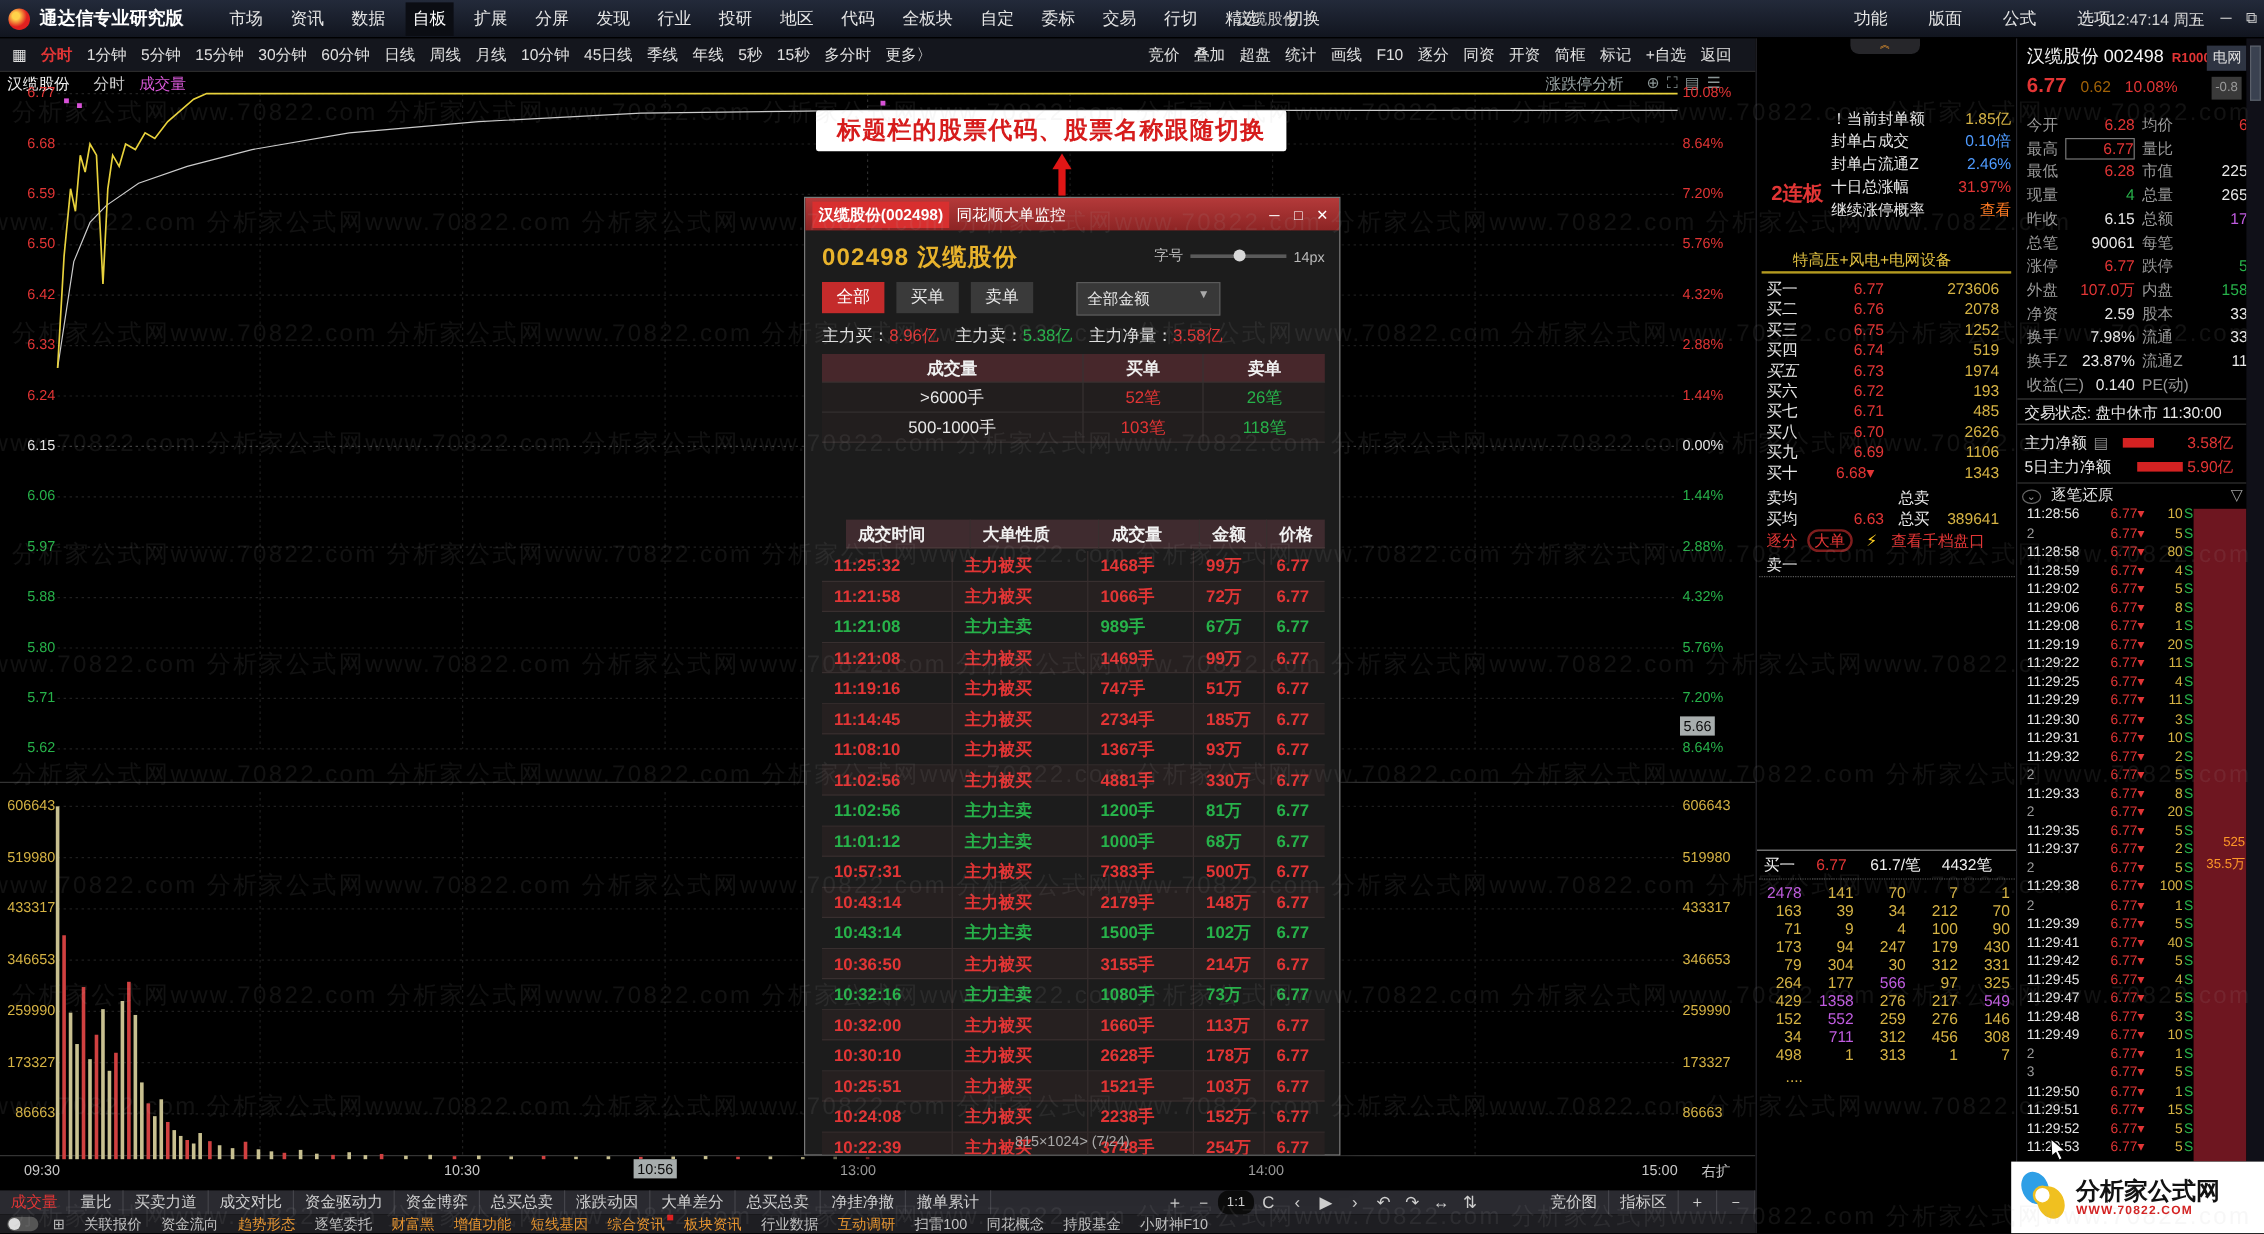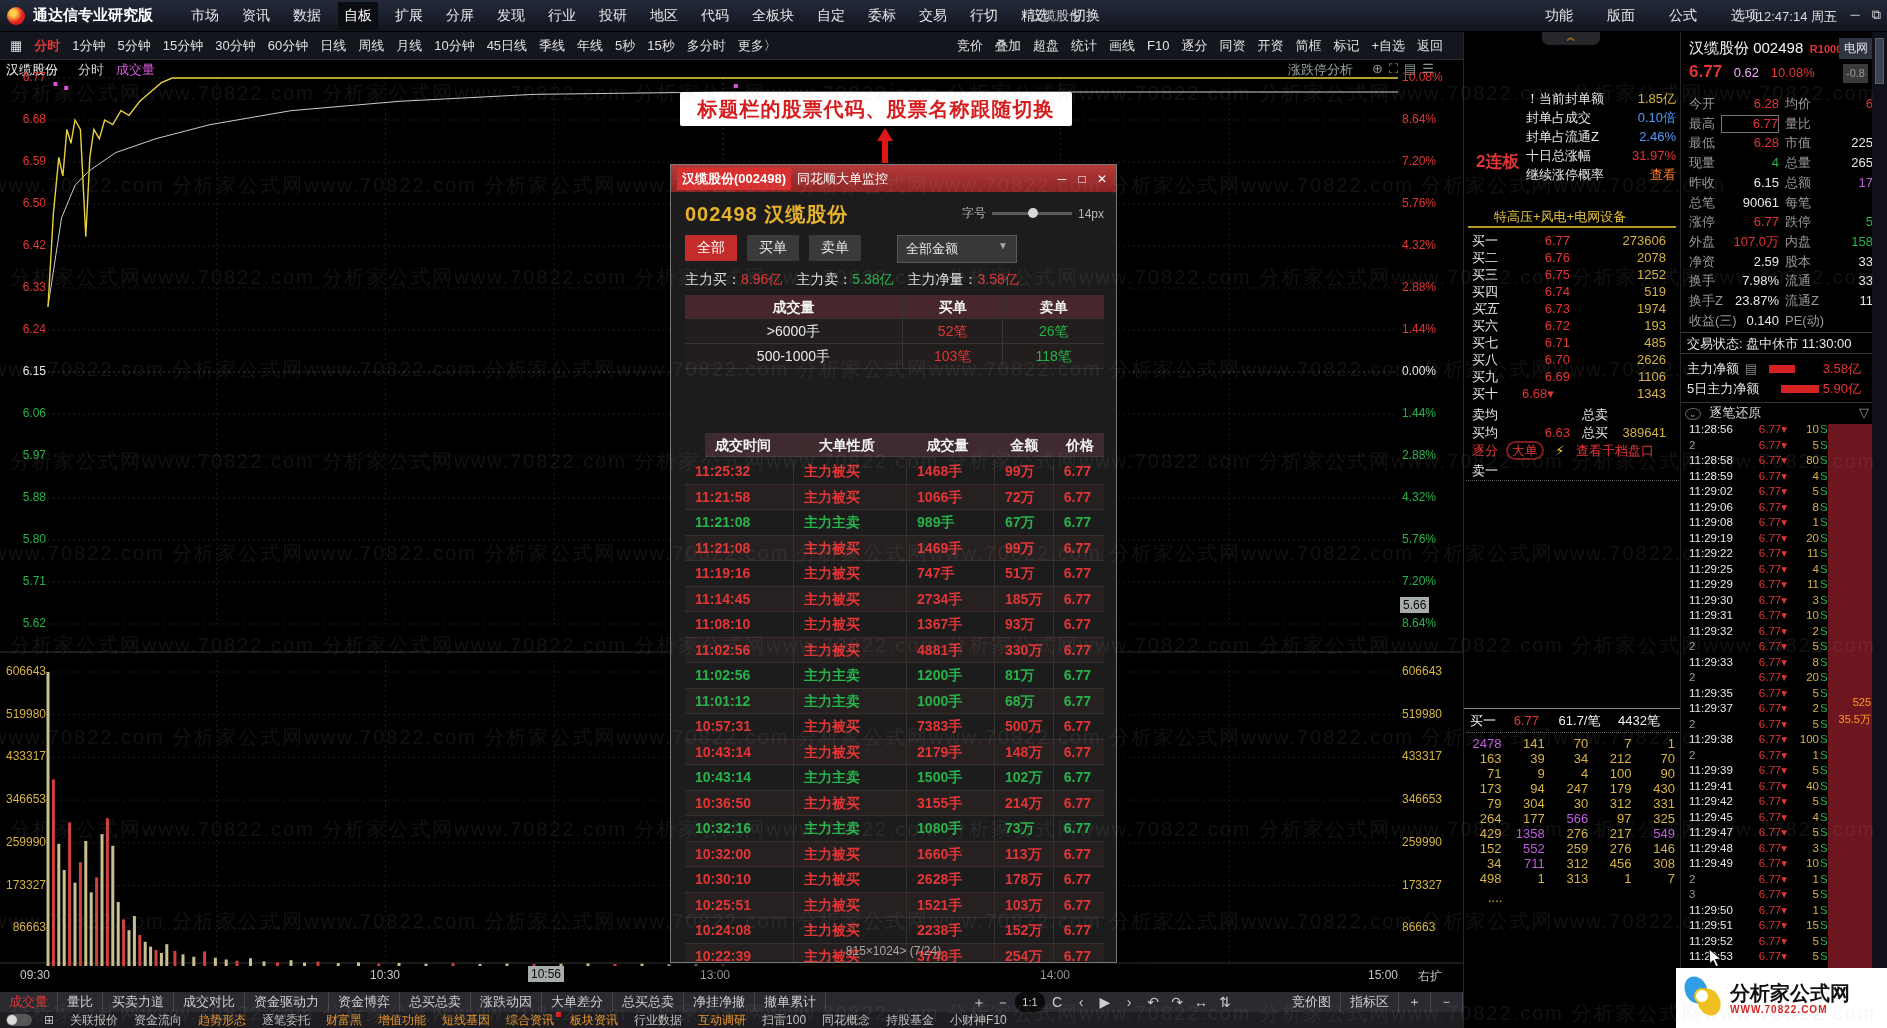--- a/index.html
+++ b/index.html
@@ -438,21 +438,21 @@
       </div>
       <div class="mid-row" style="top: 200px;"><span class="flat" style="margin-left: 8px;">买一</span><span class="up" style="position: absolute; left: 58px; width: 48px; text-align: right;">6.77</span><span class="yellow" style="position: absolute; left: 130px; width: 72px; text-align: right;">273606</span></div>
       <div class="mid-row" style="top: 217px;"><span class="flat" style="margin-left: 8px;">买二</span><span class="up" style="position: absolute; left: 58px; width: 48px; text-align: right;">6.76</span><span class="yellow" style="position: absolute; left: 130px; width: 72px; text-align: right;">2078</span></div>
       <div class="mid-row" style="top: 234px;"><span class="flat" style="margin-left: 8px;">买三</span><span class="up" style="position: absolute; left: 58px; width: 48px; text-align: right;">6.75</span><span class="yellow" style="position: absolute; left: 130px; width: 72px; text-align: right;">1252</span></div>
       <div class="mid-row" style="top: 251px;"><span class="flat" style="margin-left: 8px;">买四</span><span class="up" style="position: absolute; left: 58px; width: 48px; text-align: right;">6.74</span><span class="yellow" style="position: absolute; left: 130px; width: 72px; text-align: right;">519</span></div>
       <div class="mid-row" style="top: 268px;"><span class="flat" style="margin-left: 8px; font-style: italic;">买五</span><span class="up" style="position: absolute; left: 58px; width: 48px; text-align: right;">6.73</span><span class="yellow" style="position: absolute; left: 130px; width: 72px; text-align: right;">1974</span></div>
       <div class="mid-row" style="top: 285px;"><span class="flat" style="margin-left: 8px;">买六</span><span class="up" style="position: absolute; left: 58px; width: 48px; text-align: right;">6.72</span><span class="yellow" style="position: absolute; left: 130px; width: 72px; text-align: right;">193</span></div>
       <div class="mid-row" style="top: 302px;"><span class="flat" style="margin-left: 8px;">买七</span><span class="up" style="position: absolute; left: 58px; width: 48px; text-align: right;">6.71</span><span class="yellow" style="position: absolute; left: 130px; width: 72px; text-align: right;">485</span></div>
       <div class="mid-row" style="top: 319px;"><span class="flat" style="margin-left: 8px;">买八</span><span class="up" style="position: absolute; left: 58px; width: 48px; text-align: right;">6.70</span><span class="yellow" style="position: absolute; left: 130px; width: 72px; text-align: right;">2626</span></div>
       <div class="mid-row" style="top: 336px;"><span class="flat" style="margin-left: 8px;">买九</span><span class="up" style="position: absolute; left: 58px; width: 48px; text-align: right;">6.69</span><span class="yellow" style="position: absolute; left: 130px; width: 72px; text-align: right;">1106</span></div>
-      <div class="mid-row" style="top: 353px;"><span class="flat" style="margin-left: 8px;">买十</span><span class="up" style="position: absolute; left: 58px; width: 48px; text-align: left;">6.68▾</span><span class="yellow" style="position: absolute; left: 130px; width: 72px; text-align: right;">1343</span></div>
+      <div class="mid-row" style="top: 353px;"><span class="flat" style="margin-left: 8px;">买十</span><span class="up" style="position: absolute; left: 58px; width: 48px; text-align: center;">6.68▾</span><span class="yellow" style="position: absolute; left: 130px; width: 72px; text-align: right;">1343</span></div>
       <div class="mid-row" style="top: 374px;"><span class="flat" style="margin-left: 8px;">卖均</span><span class="up" style="position: absolute; left: 58px; width: 48px; text-align: right;"></span><span class="flat" style="position: absolute; left: 118px;">总卖</span><span class="yellow" style="position: absolute; left: 130px; width: 72px; text-align: right;"></span></div>
       <div class="mid-row" style="top: 392px;"><span class="flat" style="margin-left: 8px;">买均</span><span class="up" style="position: absolute; left: 58px; width: 48px; text-align: right;">6.63</span><span class="flat" style="position: absolute; left: 118px;">总买</span><span class="yellow" style="position: absolute; left: 130px; width: 72px; text-align: right;">389641</span></div>
       <div class="mid-row" style="top: 704px; display: grid; grid-template-columns: repeat(5, 20%); height: 15px; line-height: 15px;">
         <span class="purple" style="text-align: right; padding-right: 6px;">2478</span>
         <span class="yellow" style="text-align: right; padding-right: 6px;">141</span>
         <span class="yellow" style="text-align: right; padding-right: 6px;">70</span>
         <span class="yellow" style="text-align: right; padding-right: 6px;">7</span>
         <span class="yellow" style="text-align: right; padding-right: 6px;">1</span>
       </div>
       <div class="mid-row" style="top: 719px; display: grid; grid-template-columns: repeat(5, 20%); height: 15px; line-height: 15px;">
@@ -521,21 +521,21 @@
     </div>
 
   <div id="panel-right">
     <div class="q-row" style="top:6px;">
       <span style="margin-left:8px;color:#f5f5f5;font-size:15px;">汉缆股份 002498</span>
       <span style="color:#e23535;font-size:11px;font-weight:bold;margin-left:3px;">R1000</span>
       <span class="abs" style="left:158px;top:0px;background:#2e3442;padding:1px 5px;color:#e0e0e0;font-size:12px;">电网</span>
     </div>
     <div class="q-row" style="top:30px;">
       <span style="margin-left:8px;color:#e23535;font-size:17px;font-weight:bold;">6.77</span>
-      <span style="margin-left:8px;color:#f0abfc;">0.62</span>
+      <span style="margin-left:8px;color:#a16207;">0.62</span>
       <span style="margin-left:8px;color:#e23535;">10.08%</span>
       <span class="abs" style="left:162px;top:2px;background:#3a3a3a;color:#9a9a9a;font-size:11px;padding:0 3px;">-0.8</span>
     </div>
     <div id="quote-grid">
         <div class="q-row" style="top: 62px;"><span class="grey" style="margin-left: 8px;">今开</span><span class="up" style="position: absolute; left: 40px; width: 58px; text-align: right;">6.28</span><span class="grey" style="position: absolute; left: 104px;">均价</span><span class="up" style="position: absolute; left: 152px; width: 40px; text-align: right;">6</span></div>
         <div class="q-row" style="top: 81.7px;"><span class="grey" style="margin-left: 8px;">最高</span><span class="up" style="position: absolute; left: 40px; width: 58px; text-align: right; border: 1px solid rgb(119, 119, 119); line-height: 16px; top: 1px;">6.77</span><span class="grey" style="position: absolute; left: 104px;">量比</span><span class="flat" style="position: absolute; left: 152px; width: 40px; text-align: right;"></span></div>
         <div class="q-row" style="top: 101.4px;"><span class="grey" style="margin-left: 8px;">最低</span><span class="up" style="position: absolute; left: 40px; width: 58px; text-align: right;">6.28</span><span class="grey" style="position: absolute; left: 104px;">市值</span><span class="flat" style="position: absolute; left: 152px; width: 40px; text-align: right;">225</span></div>
         <div class="q-row" style="top: 121.1px;"><span class="grey" style="margin-left: 8px;">现量</span><span class="down" style="position: absolute; left: 40px; width: 58px; text-align: right;">4</span><span class="grey" style="position: absolute; left: 104px;">总量</span><span class="flat" style="position: absolute; left: 152px; width: 40px; text-align: right;">265</span></div>
         <div class="q-row" style="top: 140.8px;"><span class="grey" style="margin-left: 8px;">昨收</span><span class="flat" style="position: absolute; left: 40px; width: 58px; text-align: right;">6.15</span><span class="grey" style="position: absolute; left: 104px;">总额</span><span class="purple" style="position: absolute; left: 152px; width: 40px; text-align: right;">17</span></div>
         <div class="q-row" style="top: 160.5px;"><span class="grey" style="margin-left: 8px;">总笔</span><span class="flat" style="position: absolute; left: 40px; width: 58px; text-align: right;">90061</span><span class="grey" style="position: absolute; left: 104px;">每笔</span><span class="flat" style="position: absolute; left: 152px; width: 40px; text-align: right;"></span></div>

